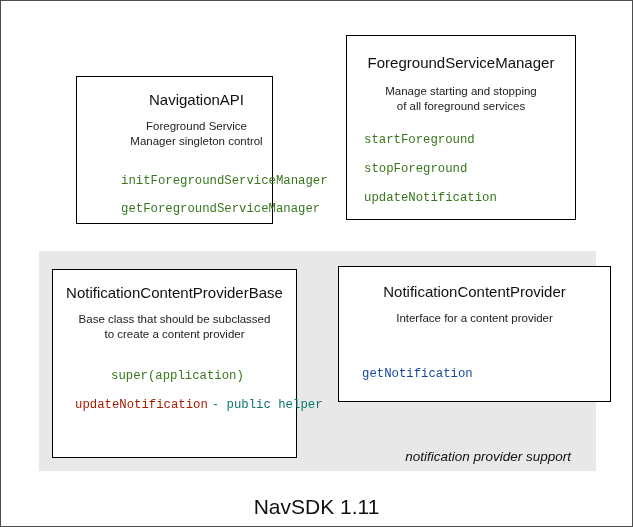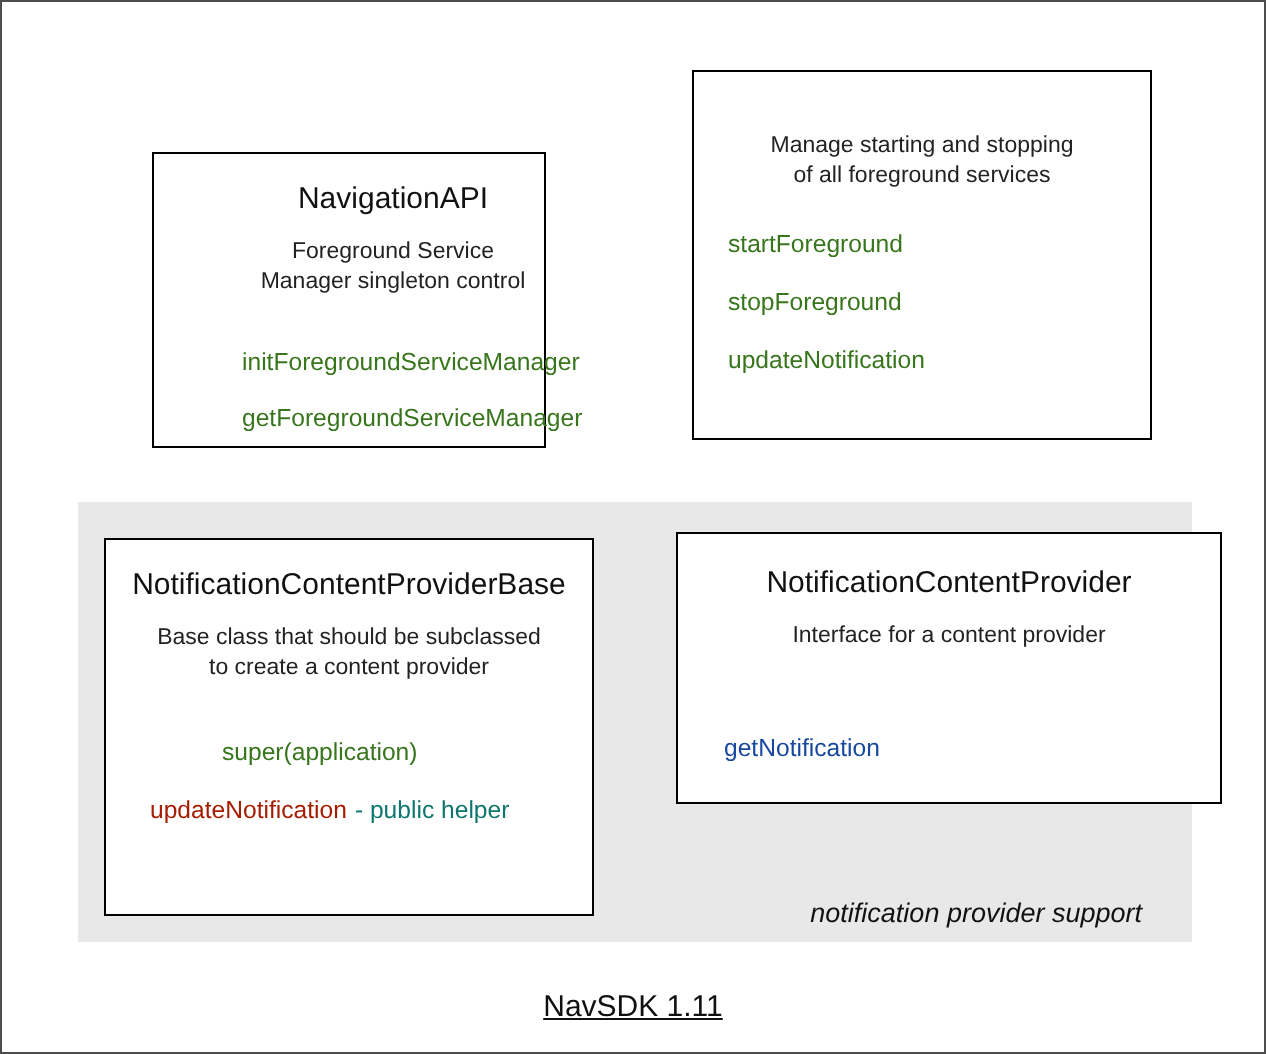--- a/index.html
+++ b/index.html
@@ -44,20 +44,21 @@
     font-size: 11.5px;
     line-height: 15px;
     color: #222222;
   }
   .methods {
     font-size: 12.3px;
   }
   .method-line {
     line-height: 29px;
     white-space: nowrap;
+    font-family: Liberation Mono, monospace;
   }
   .method-annotation {
     margin-left: 4px;
   }
   
   #box-nav   { left: 75px;  top: 75px;  width: 197px; height: 148px; padding-top: 14px; padding-left: 44px; }
   #box-nav .methods { margin-top: 18px; line-height: 28px; }
   #box-nav .method-line { line-height: 28px; }
 
   #box-fsm   { left: 345px; top: 34px;  width: 230px; height: 185px; padding-top: 18px; }
@@ -78,23 +79,22 @@
     color: #111111;
     white-space: nowrap;
     font-style: italic;
   }
   .caption {
     position: absolute;
     left: 0;
     top: 494px;
     width: 100%;
     text-align: center;
-    font-size: 15px;
+    font-size: 21px;
     color: #111111;
-    text-decoration: underline;
   }
 </style>
 </head>
 <body>
 
 <div class="canvas">
 
   <div class="panel" style="background: rgb(232, 232, 232);">
     <span class="panel-label">notification provider support</span>
   </div>
@@ -105,20 +105,21 @@
       <div>Foreground Service</div>
       <div>Manager singleton control</div>
     </div>
     <div class="methods">
       <div class="method-line" style="color: rgb(56, 118, 29);">initForegroundServiceManager</div>
       <div class="method-line" style="color: rgb(56, 118, 29);">getForegroundServiceManager</div>
     </div>
   </div>
 
   <div class="class-box" id="box-fsm">
+    <div class="class-title">ForegroundServiceManager</div>
     <div class="class-desc">
       <div>Manage starting and stopping</div>
       <div>of all foreground services</div>
     </div>
     <div class="methods">
       <div class="method-line" style="color: rgb(56, 118, 29);">startForeground</div>
       <div class="method-line" style="color: rgb(56, 118, 29);">stopForeground</div>
       <div class="method-line" style="color: rgb(56, 118, 29);">updateNotification</div>
     </div>
   </div>

